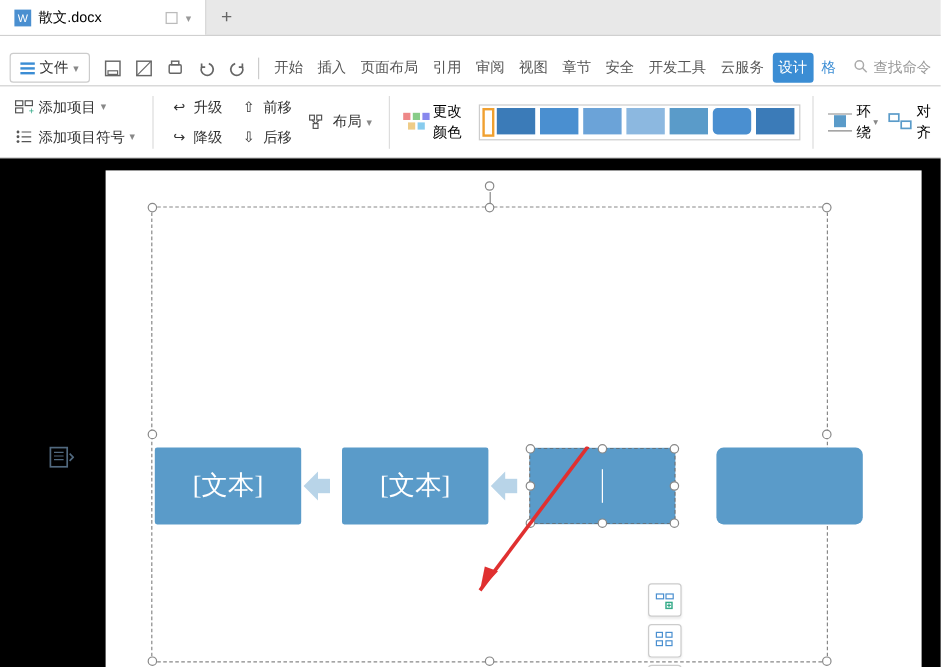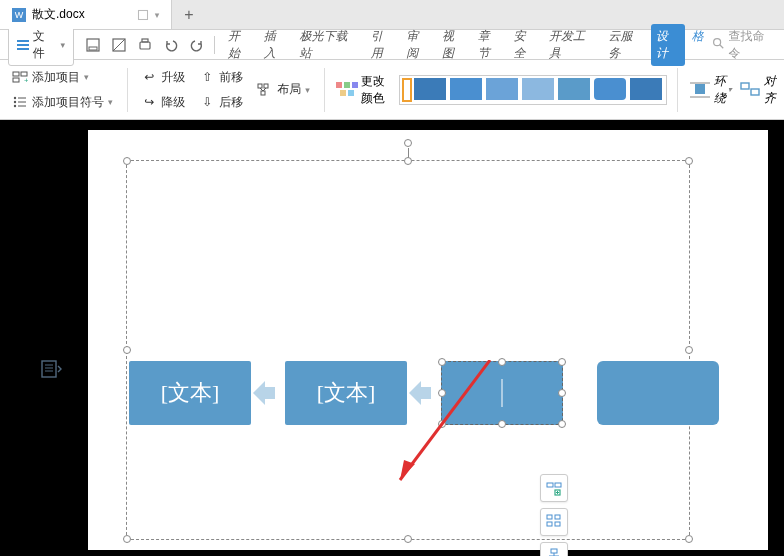--- a/index.html
+++ b/index.html
@@ -6,44 +6,44 @@
 body { background: #fff; width: 784px; height: 556px; overflow: hidden; position: relative; }
 
 .titlebar { height: 30px; display: flex; background: #e8e8e8; border-bottom: 1px solid #d0d0d0; }
 .app-badge { background: #3b8dd4; color: #fff; padding: 0 10px; font-size: 12px; display: flex; align-items: center; }
 .tab { display: flex; align-items: center; padding: 0 12px; background: #fff; border-right: 1px solid #d0d0d0; font-size: 12px; gap: 6px; position: relative; }
 .tab .doc-icon { width: 14px; height: 14px; background: #4a8fd0; display: inline-flex; align-items: center; justify-content: center; color: #fff; font-size: 9px; }
 .tab .reload-icon { width: 12px; height: 12px; color: #999; }
 .tab .dd-icon { color: #999; font-size: 9px; }
 .tab-add { display: flex; align-items: center; padding: 0 12px; color: #666; font-size: 16px; }
 
-.menubar { height: 30px; display: flex; align-items: center; padding: 0 8px; border-bottom: 1px solid #d0d0d0; gap: 2px; }
+.menubar { height: 30px; display: flex; align-items: center; padding: 0 8px; border-bottom: 1px solid #d0d0d0; gap: 2px; margin-top: 12px; }
 .menu-file { background: #fff; border: 1px solid #ccc; border-radius: 3px; padding: 3px 8px; font-size: 12px; display: flex; align-items: center; gap: 4px; color: #333; }
 .menu-file .ham { display: inline-block; width: 12px; height: 10px; border-top: 2px solid #3b8dd4; border-bottom: 2px solid #3b8dd4; position: relative; }
 .menu-file .ham::after { content: ""; position: absolute; top: 2px; left: 0; width: 100%; height: 2px; background: #3b8dd4; }
 .qat { display: flex; gap: 8px; margin-left: 8px; }
 .qat-btn { width: 18px; height: 18px; color: #555; display: flex; align-items: center; justify-content: center; font-size: 14px; }
 .menu-sep { width: 1px; height: 18px; background: #ccc; margin: 0 6px; }
-.menutabs { display: flex; gap: 2px; font-size: 12px; color: #555; font-style: italic; }
+.menutabs { display: flex; gap: 2px; font-size: 12px; color: #555; }
 .menutabs span { padding: 4px 5px; }
 .menutabs .active { background: #3b8dd4; color: #fff; border-radius: 3px; }
 .search-col { margin-left: auto; display: flex; align-items: center; gap: 4px; color: #999; font-size: 12px; }
 
 .ribbon { height: 60px; display: flex; align-items: center; padding: 0 8px; border-bottom: 1px solid #d0d0d0; gap: 6px; }
 .ribbon-col { display: flex; flex-direction: column; gap: 4px; }
 .ribbon-btn { display: flex; align-items: center; gap: 4px; font-size: 12px; color: #333; padding: 2px 4px; white-space: nowrap; }
 .ribbon-btn.sel { background: #dce6f0; border: 1px solid #a8c0d8; border-radius: 2px; }
 .rib-icon { width: 16px; height: 16px; display: inline-flex; align-items: center; justify-content: center; }
 .rib-sep { width: 1px; height: 44px; background: #ddd; margin: 0 4px; }
 .ribbon-big { display: flex; flex-direction: row; align-items: center; font-size: 12px; gap: 2px; }
 .ribbon-big .big-icon { width: 24px; height: 20px; }
 .rect-row { display: flex; gap: 0; border: 1px solid #ccc; padding: 2px; }
 .rect-sw { width: 32px; height: 22px; background: #4a8fd0; margin: 0 2px; }
 .rect-row .first { border: 2px solid #f0a030; padding: 1px; }
-.ribbon-right { margin-left: auto; display: flex; gap: 6px; font-style: italic; }
+.ribbon-right { margin-left: auto; display: flex; gap: 6px; }
 
 .canvas-area { position: relative; height: 436px; background: #000000; overflow: hidden; }
 .smart-icon { position: absolute; left: 40px; top: 238px; width: 22px; height: 22px; color: #88b0d4; opacity: 0.6; }
 .page { position: absolute; left: 88px; top: 10px; width: 680px; height: 420px; background: #fff; box-shadow: 0 1px 3px rgba(0,0,0,0.15); }
 .group-sel { position: absolute; left: 38px; top: 30px; width: 564px; height: 380px; border: 1px dashed #888; }
 .handle { position: absolute; width: 8px; height: 8px; background: #fff; border: 1px solid #888; border-radius: 50%; }
 .h-tl { left: -4px; top: -4px; } .h-tm { left: 50%; top: -4px; margin-left: -4px; } .h-tr { right: -4px; top: -4px; }
 .h-ml { left: -4px; top: 50%; margin-top: -4px; } .h-mr { right: -4px; top: 50%; margin-top: -4px; }
 .h-bl { left: -4px; bottom: -4px; } .h-bm { left: 50%; bottom: -4px; margin-left: -4px; } .h-br { right: -4px; bottom: -4px; }
 .rotate-handle { position: absolute; left: 50%; top: -22px; width: 8px; height: 8px; margin-left: -4px; background: #fff; border: 1px solid #888; border-radius: 50%; }
@@ -120,21 +120,21 @@
         <svg width="16" height="16" viewBox="0 0 16 16">
           <path d="M6 4 A5 5 0 1 0 12 7" fill="none" stroke="#666" stroke-width="1.4"></path>
           <path d="M12 4 L12 7 L9 7" fill="none" stroke="#666" stroke-width="1.4"></path>
         </svg>
       </div>
   </div>
   <div class="menu-sep"></div>
   <div class="menutabs">
     <span>开始</span>
     <span>插入</span>
-    <span>极光下载站</span>
+    <span>页面布局</span>
     <span>引用</span>
     <span>审阅</span>
     <span>视图</span>
     <span>章节</span>
     <span>安全</span>
     <span>开发工具</span>
     <span>云服务</span>
     <span class="active">设计</span>
     <span style="color:#3b8dd4">格</span>
   </div>

